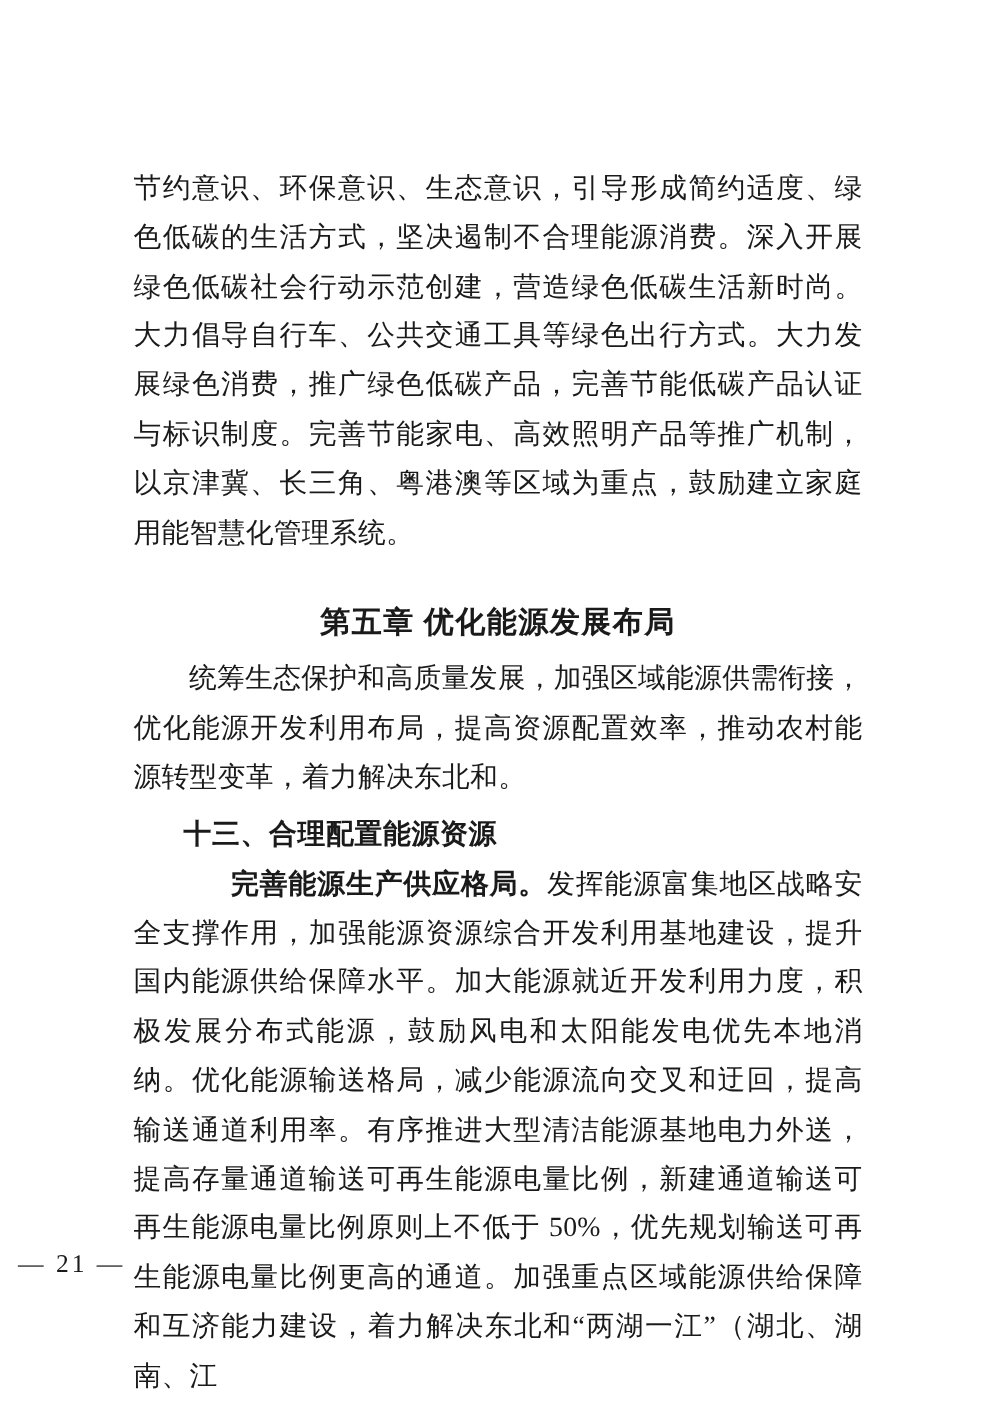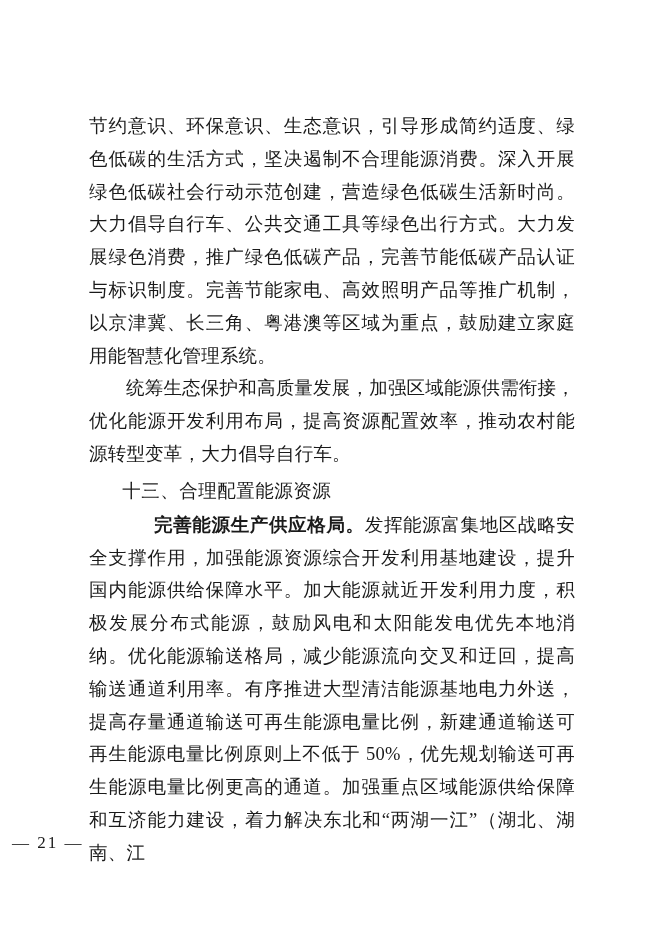--- a/index.html
+++ b/index.html
@@ -39,21 +39,21 @@
     font-size: 20px;
     font-weight: bold;
     line-height: 33px;
     text-align: center;
     letter-spacing: 1px;
     font-family: "Liberation Serif", serif;
   }
   .section-title {
     margin: 3px 0 2px 0;
     font-size: 18.5px;
-    font-weight: normal;
+    font-weight: bold;
     line-height: 33px;
     text-indent: 1.8em;
     letter-spacing: 0.5px;
     font-family: "Liberation Sans", sans-serif;
   }
   .lead-bold {
     font-weight: bold;
     margin-left: 28px;
   }
   .page-number {
@@ -69,22 +69,23 @@
   }
 </style>
 </head>
 <body>
 
 <div class="page">
   <div class="content">
 
     <p class="body-para">节约意识、环保意识、生态意识，引导形成简约适度、绿色低碳的生活方式，坚决遏制不合理能源消费。深入开展绿色低碳社会行动示范创建，营造绿色低碳生活新时尚。大力倡导自行车、公共交通工具等绿色出行方式。大力发展绿色消费，推广绿色低碳产品，完善节能低碳产品认证与标识制度。完善节能家电、高效照明产品等推广机制，以京津冀、长三角、粤港澳等区域为重点，鼓励建立家庭用能智慧化管理系统。</p>
 
+    <h1 class="chapter-title">第五章  优化能源发展布局</h1>
 
-    <p class="body-para indent">统筹生态保护和高质量发展，加强区域能源供需衔接，优化能源开发利用布局，提高资源配置效率，推动农村能源转型变革，大力倡导自行车。</p>
+    <p class="body-para indent">统筹生态保护和高质量发展，加强区域能源供需衔接，优化能源开发利用布局，提高资源配置效率，推动农村能源转型变革，着力解决东北和。</p>
 
     <h2 class="section-title">十三、合理配置能源资源</h2>
 
     <p class="body-para indent"><span class="lead-bold">完善能源生产供应格局。</span><span>发挥能源富集地区战略安全支撑作用，加强能源资源综合开发利用基地建设，提升国内能源供给保障水平。加大能源就近开发利用力度，积极发展分布式能源，鼓励风电和太阳能发电优先本地消纳。优化能源输送格局，减少能源流向交叉和迂回，提高输送通道利用率。有序推进大型清洁能源基地电力外送，提高存量通道输送可再生能源电量比例，新建通道输送可再生能源电量比例原则上不低于 50%，优先规划输送可再生能源电量比例更高的通道。加强重点区域能源供给保障和互济能力建设，着力解决东北和“两湖一江”（湖北、湖南、江</span></p>
 
   </div>
 
   <div class="page-number">— 21 —</div>
 </div>
 

